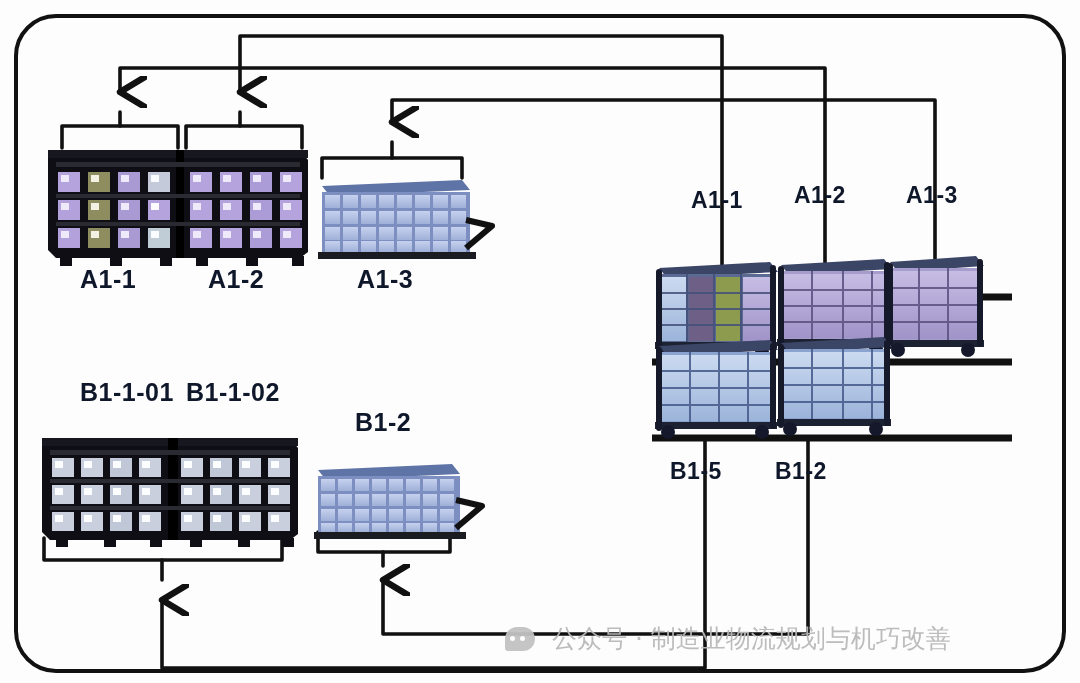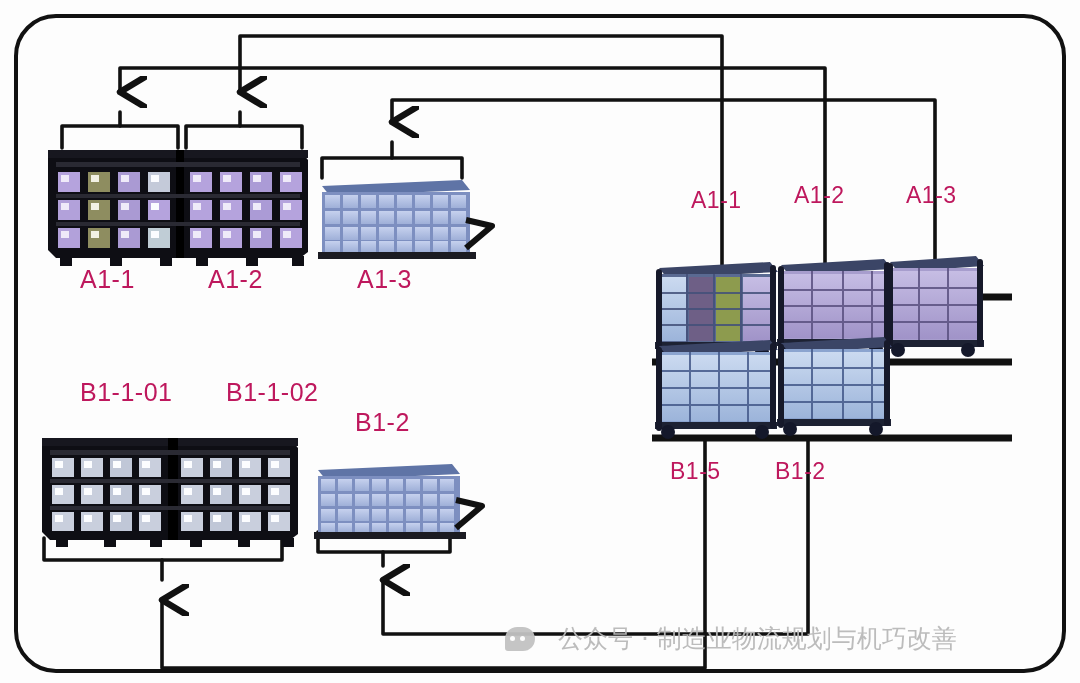--- a/index.html
+++ b/index.html
@@ -3,28 +3,28 @@
 <meta charset="utf-8">
 <style>
   html,body{margin:0;padding:0;background:#fff;}
   body{
     font-family:"Liberation Sans","DejaVu Sans",sans-serif;
     width:1080px;height:683px;position:relative;overflow:hidden;
   }
   #stage{position:absolute;left:0;top:0;width:1080px;height:683px;background:#fdfdfd;}
   svg.layer{position:absolute;left:0;top:0;width:1080px;height:683px;}
   .lbl{
-    position:absolute;white-space:nowrap;color:#be185d;
-    font-weight:400;letter-spacing:0.5px;
+    position:absolute;white-space:nowrap;color:#0f172a;
+    font-weight:700;letter-spacing:0.5px;
   }
   .lbl.big{font-size:25px;}
   .lbl.mid{font-size:23px;}
   .wm{
     position:absolute;left:505px;top:622px;
-    display:flex;align-items:center;gap:23px;
+    display:flex;align-items:center;gap:17px;
     color:#b9b9b9;font-size:25px;font-weight:400;
     font-family:"DejaVu Sans",sans-serif;
     opacity:.95;pointer-events:none;
   }
   .wm-bubble{
     width:30px;height:24px;background:#c3c3c3;border-radius:12px 12px 12px 3px;
     position:relative;flex:none;
   }
   .wm-bubble:before{
     content:"";position:absolute;left:5px;top:9px;width:5px;height:5px;border-radius:50%;background:#fdfdfd;
@@ -454,21 +454,21 @@
         <circle cx="876" cy="429" r="7" fill="#14182a"></circle>
     </g>
 
   </svg>
 
   <div class="lbl big" style="left:80px;top:265px;">A1-1</div>
   <div class="lbl big" style="left:208px;top:265px;">A1-2</div>
   <div class="lbl big" style="left:357px;top:265px;">A1-3</div>
 
   <div class="lbl big" style="left:66px;top:378px;margin-left:14px;">B1-1-01</div>
-  <div class="lbl big" style="left:186px;top:378px;margin-left:40px;">B1-1-02</div>
+  <div class="lbl big" style="left:186px;top:378px;">B1-1-02</div>
   <div class="lbl big" style="left:355px;top:408px;">B1-2</div>
 
   <div class="lbl mid" style="left:691px;top:187px;">A1-1</div>
   <div class="lbl mid" style="left:794px;top:182px;">A1-2</div>
   <div class="lbl mid" style="left:906px;top:182px;">A1-3</div>
 
   <div class="lbl mid" style="left:670px;top:458px;">B1-5</div>
   <div class="lbl mid" style="left:775px;top:458px;">B1-2</div>
 
   <div class="wm">

